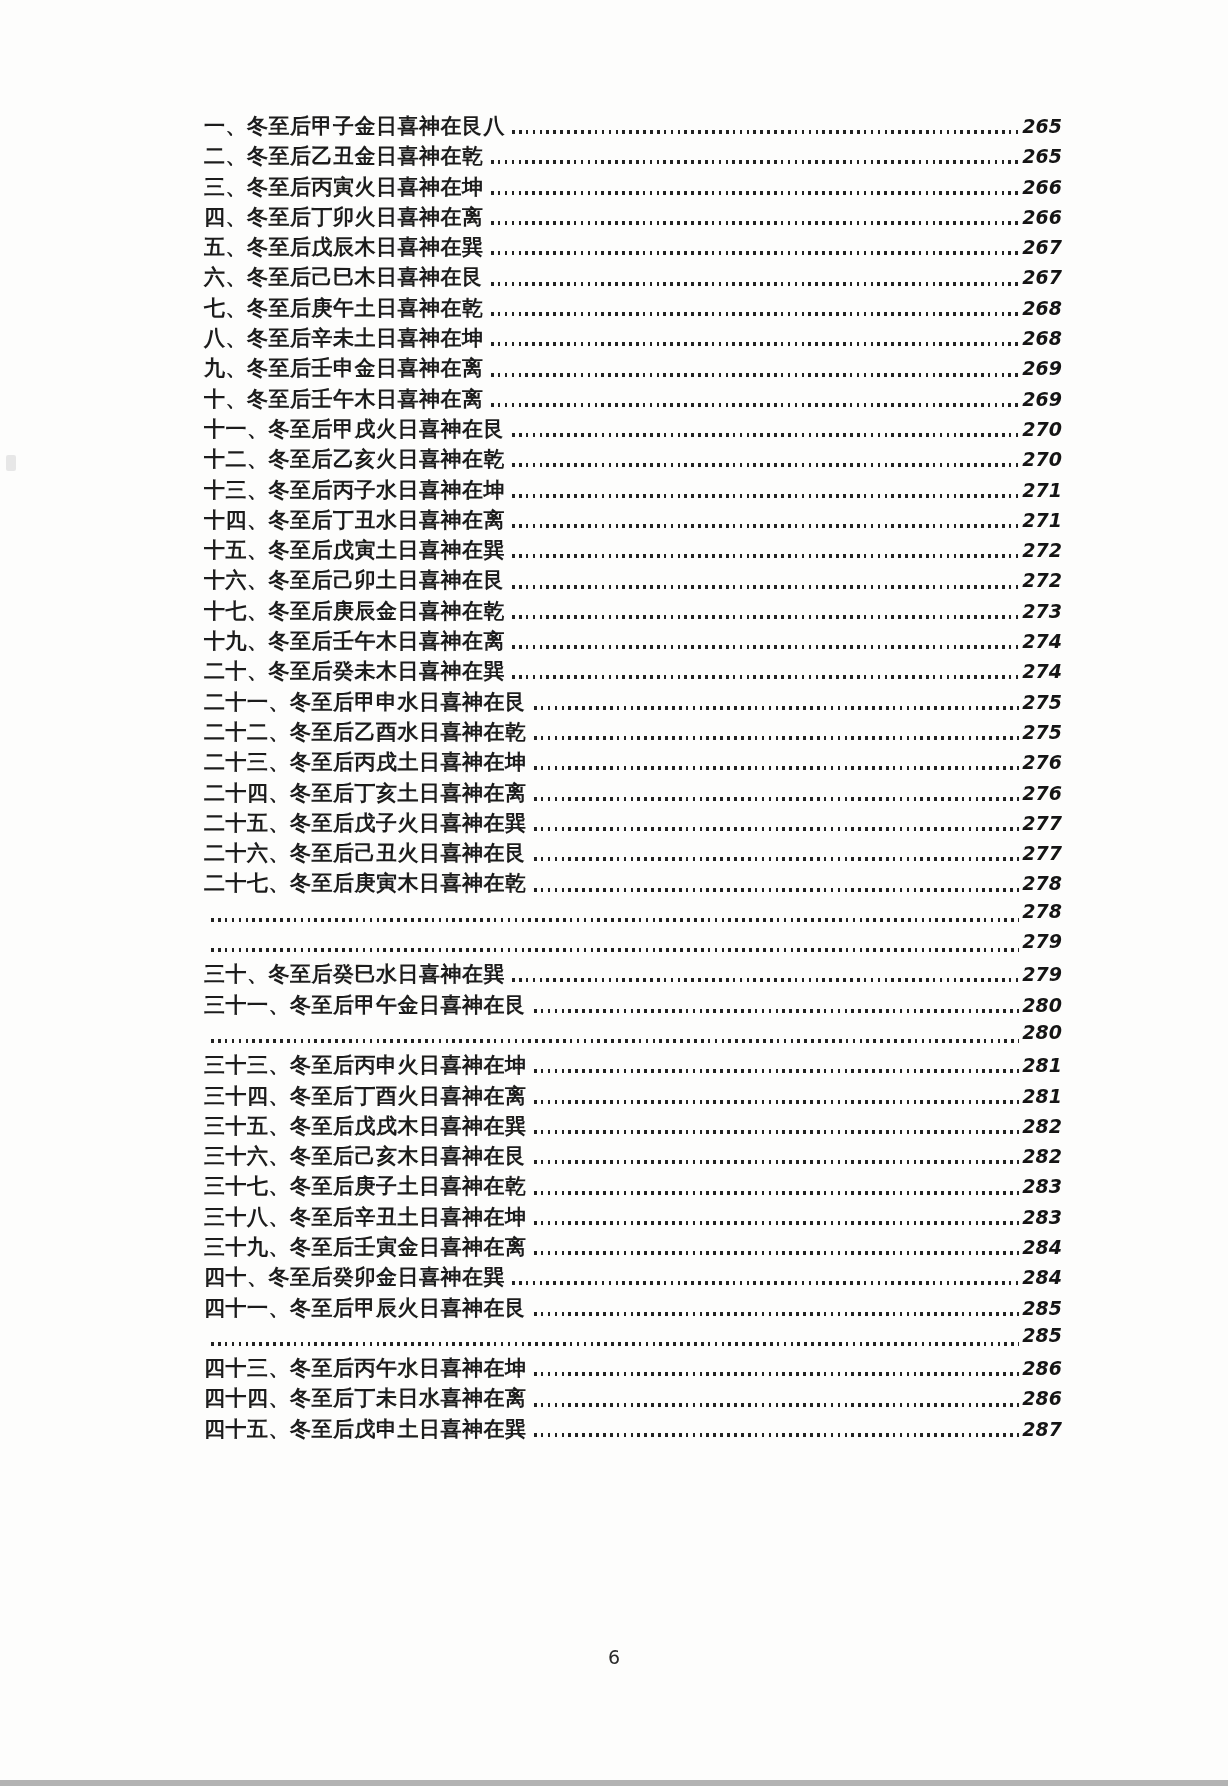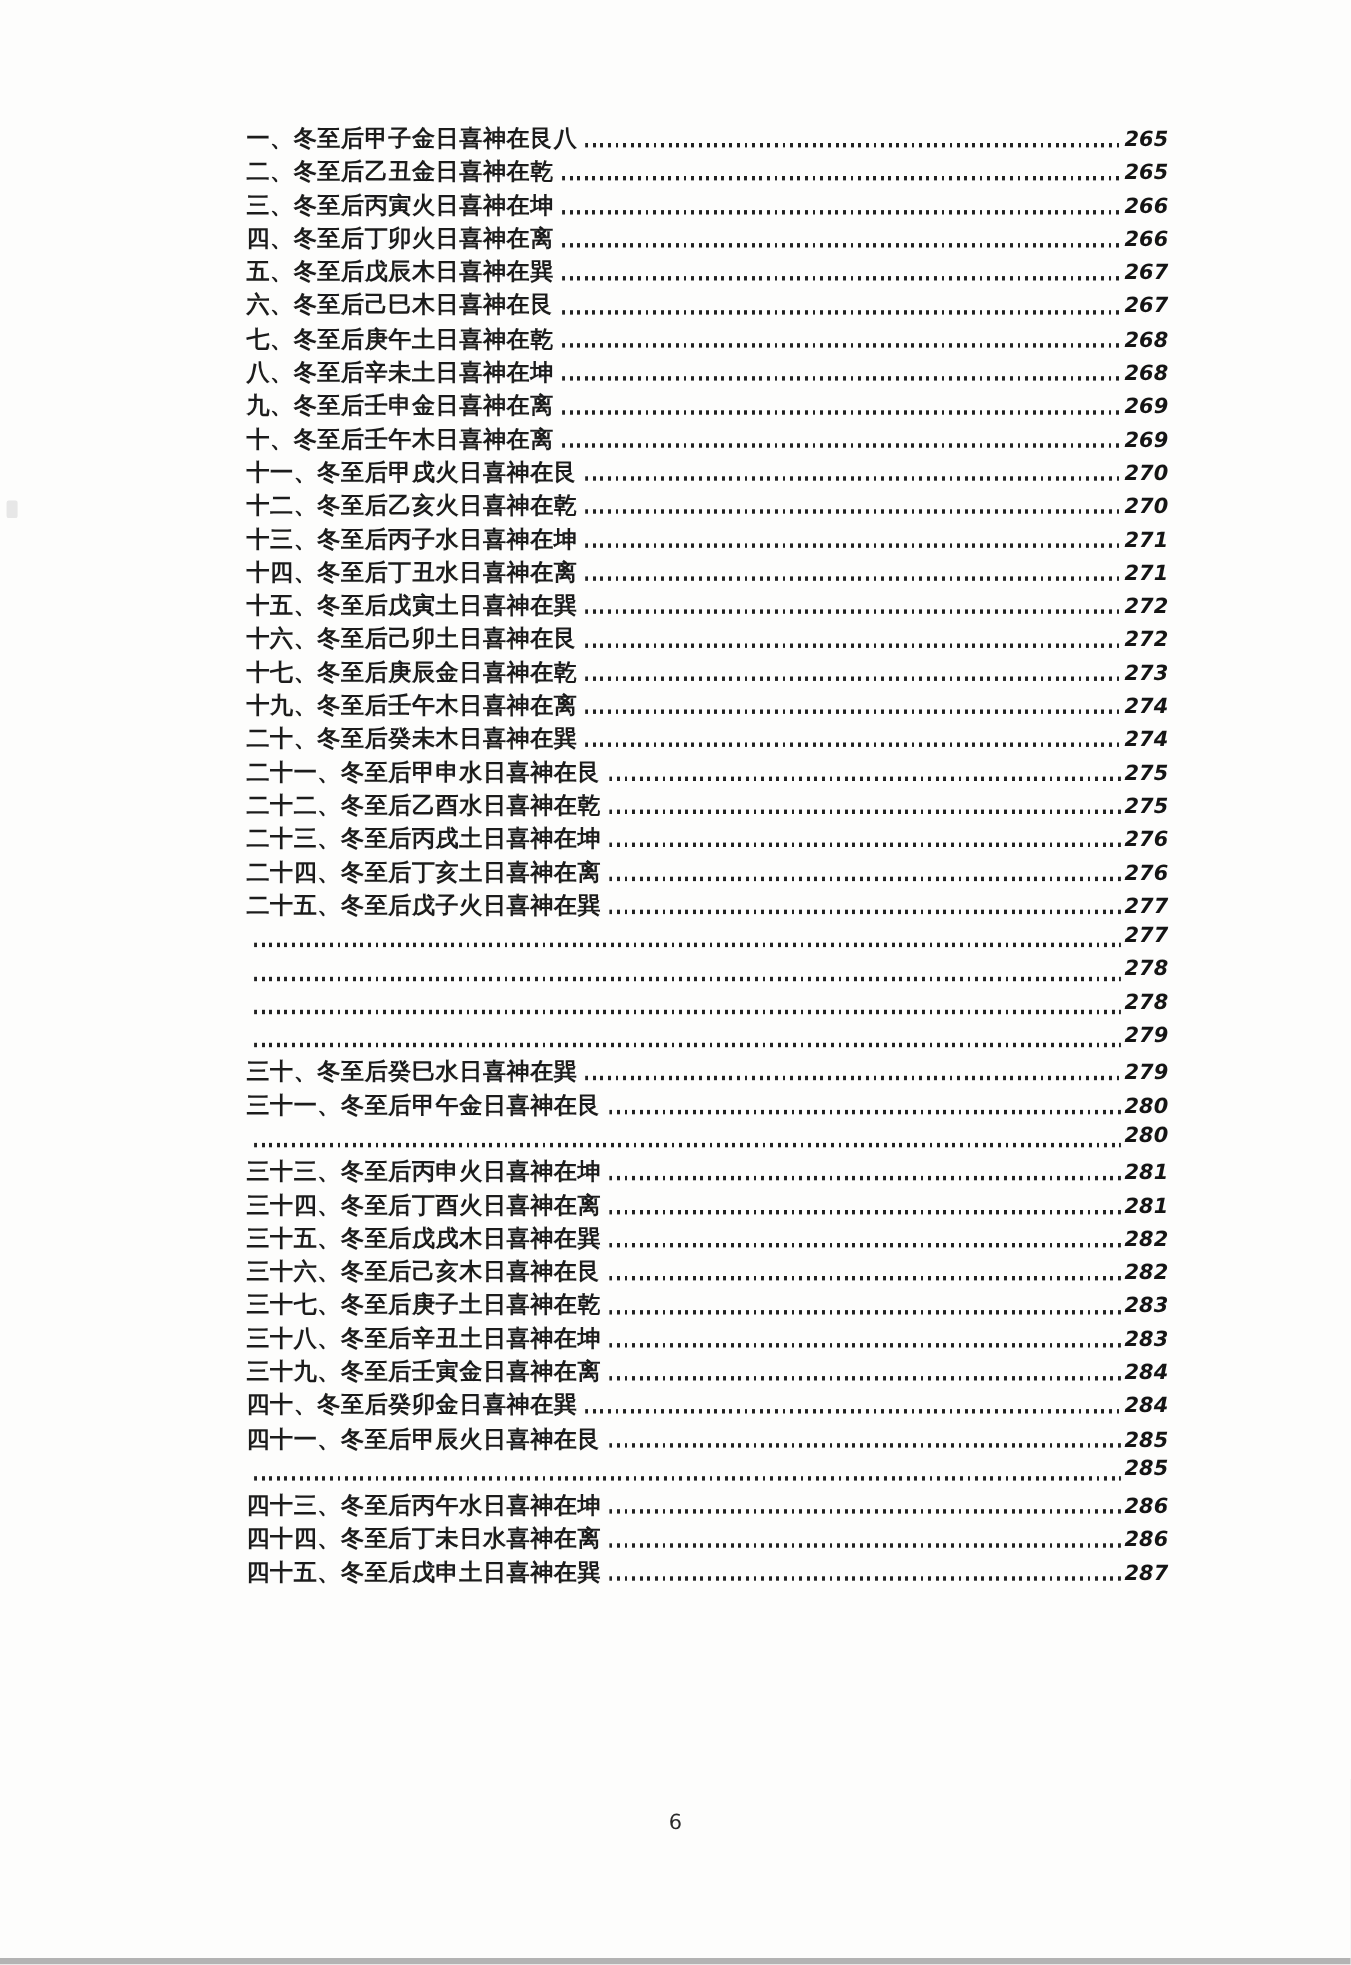--- a/index.html
+++ b/index.html
@@ -11,21 +11,21 @@
     position: relative;
     width: 1228px;
     height: 1786px;
     background: #fdfdfc;
     overflow: hidden;
     font-family: "DejaVu Serif", "Liberation Serif", serif;
   }
   .toc-list {
     position: absolute;
     top: 112px;
-    left: 224px;
+    left: 204px;
     right: 166px;
   }
   .toc-row {
     display: flex;
     align-items: baseline;
     height: 30.3px;
     white-space: nowrap;
   }
   .toc-title {
     font-size: 21px;
@@ -205,24 +205,26 @@
     <span class="toc-title">二十四、冬至后丁亥土日喜神在离</span>
     <span class="toc-dots"></span>
     <span class="toc-page">276</span>
   </div>
       <div class="toc-row">
     <span class="toc-title">二十五、冬至后戊子火日喜神在巽</span>
     <span class="toc-dots"></span>
     <span class="toc-page">277</span>
   </div>
       <div class="toc-row">
+    <span class="toc-title">二十六、冬至后己丑火日喜神在艮</span>
     <span class="toc-dots"></span>
     <span class="toc-page">277</span>
   </div>
       <div class="toc-row">
+    <span class="toc-title">二十七、冬至后庚寅木日喜神在乾</span>
     <span class="toc-dots"></span>
     <span class="toc-page">278</span>
   </div>
       <div class="toc-row">
     <span class="toc-dots"></span>
     <span class="toc-page">278</span>
   </div>
       <div class="toc-row">
     <span class="toc-dots"></span>
     <span class="toc-page">279</span>

